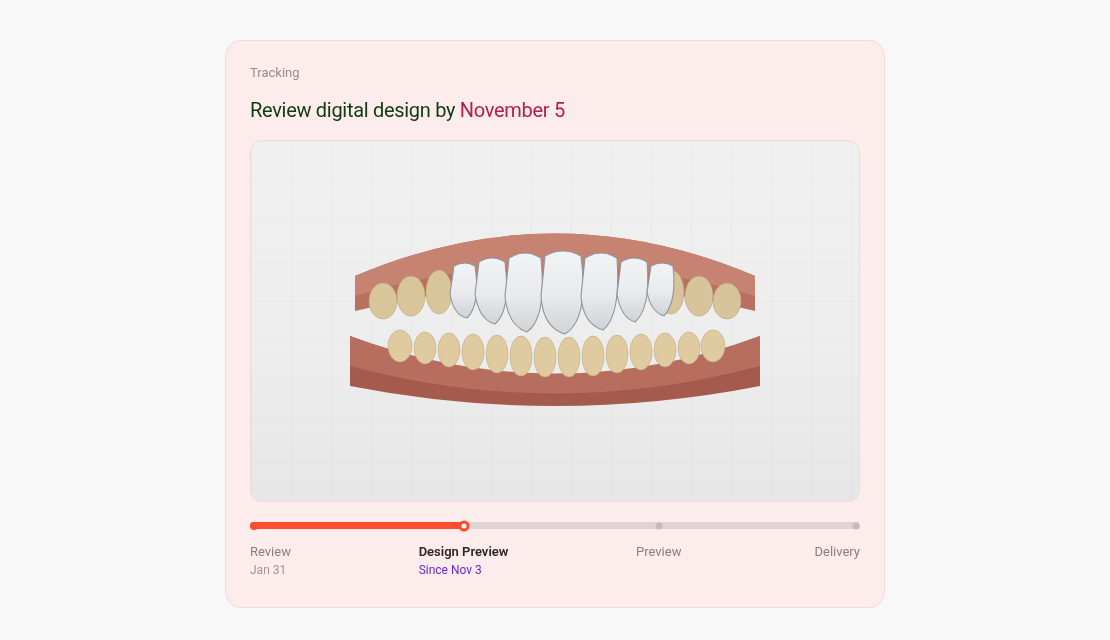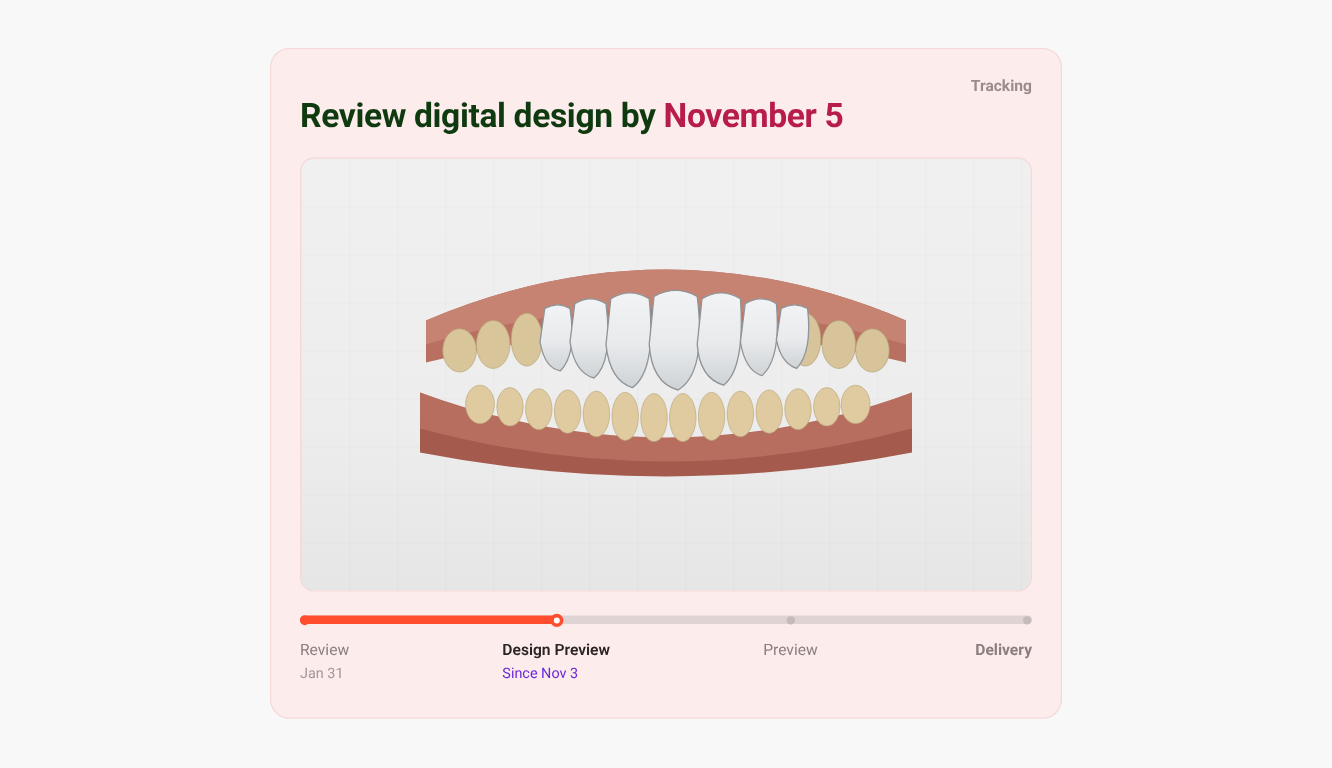--- a/index.html
+++ b/index.html
@@ -16,32 +16,32 @@
     .card {
       width: 660px;
       background: #fcecec;
       border: 1px solid #f5d9d9;
       border-radius: 16px;
       padding: 24px;
     }
     .section-label {
       font-size: 13px;
       color: #9b8b8b;
-      font-weight: 700;
-      text-align: right;
+      font-weight: 400;
+      margin-bottom: 18px;
     }
     .header-row {
       display: flex;
       align-items: center;
       justify-content: space-between;
       margin-bottom: 18px;
     }
     .title {
-      font-size: 28px;
-      font-weight: 700;
+      font-size: 20px;
+      font-weight: 400;
       color: #0f3a0f;
       letter-spacing: -0.3px;
     }
     .title .deadline {
       color: #b71c4a;
     }
     .review-btn {
       background: #1e7a1e;
       color: #fff;
       font-size: 14px;
@@ -118,21 +118,21 @@
     }
     .stage {
       position: absolute;
       text-align: left;
       font-size: 13px;
       line-height: 1.4;
       color: #8a7e7e;
       transform: translateX(-50%);
     }
     .stage.first { transform: translateX(0); text-align:left; }
-    .stage.last { transform: translateX(-100%); text-align:right;font-weight:bold; }
+    .stage.last { transform: translateX(-100%); text-align:right; }
     .stage .name { display:block; }
     .stage .date { display:block; font-size:12px; color:#a39696; margin-top:1px; }
     .stage.current .name { color:#2b2424; font-weight:600; }
     .stage.current .date { color:#6d28d9; }
   </style>
 </head>
 <body>
 
 <div class="card">
   <div class="section-label">Tracking</div>

